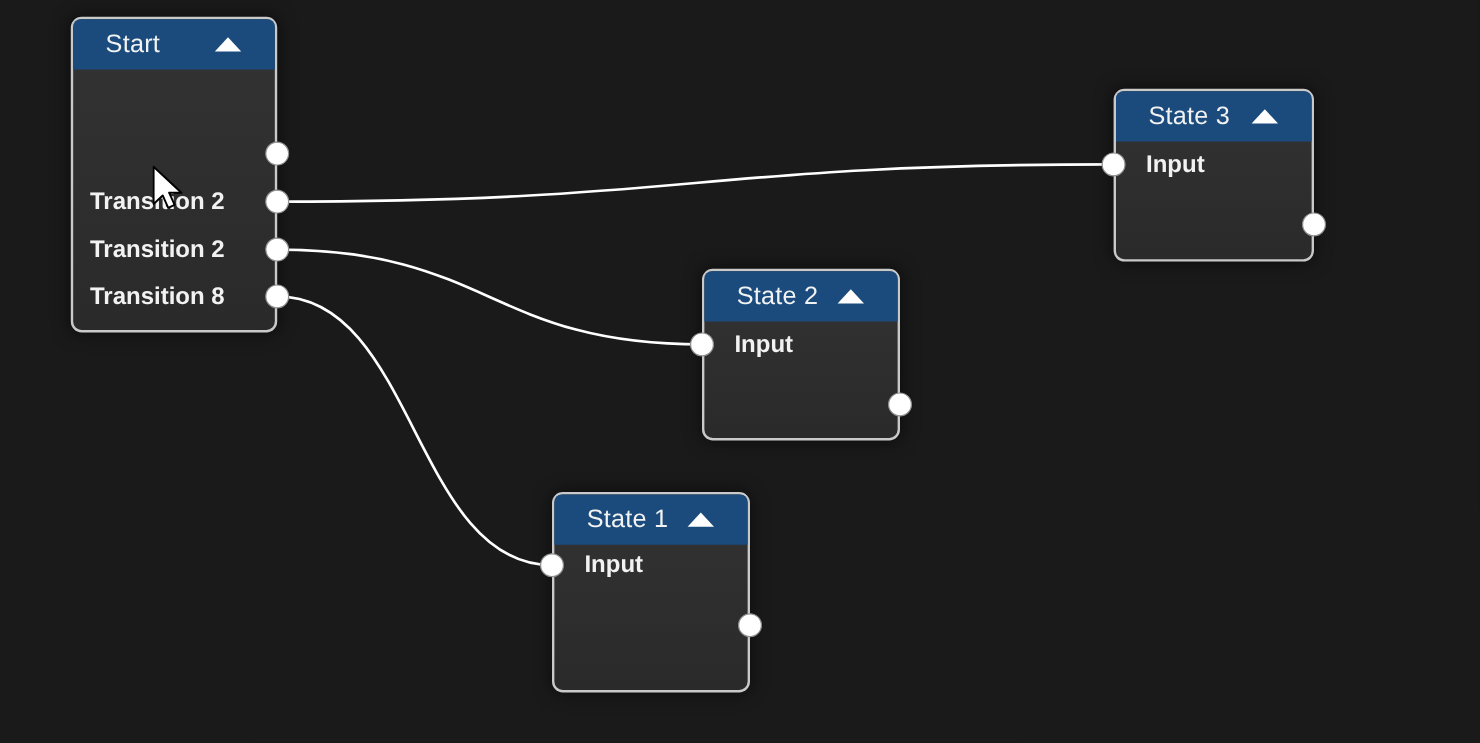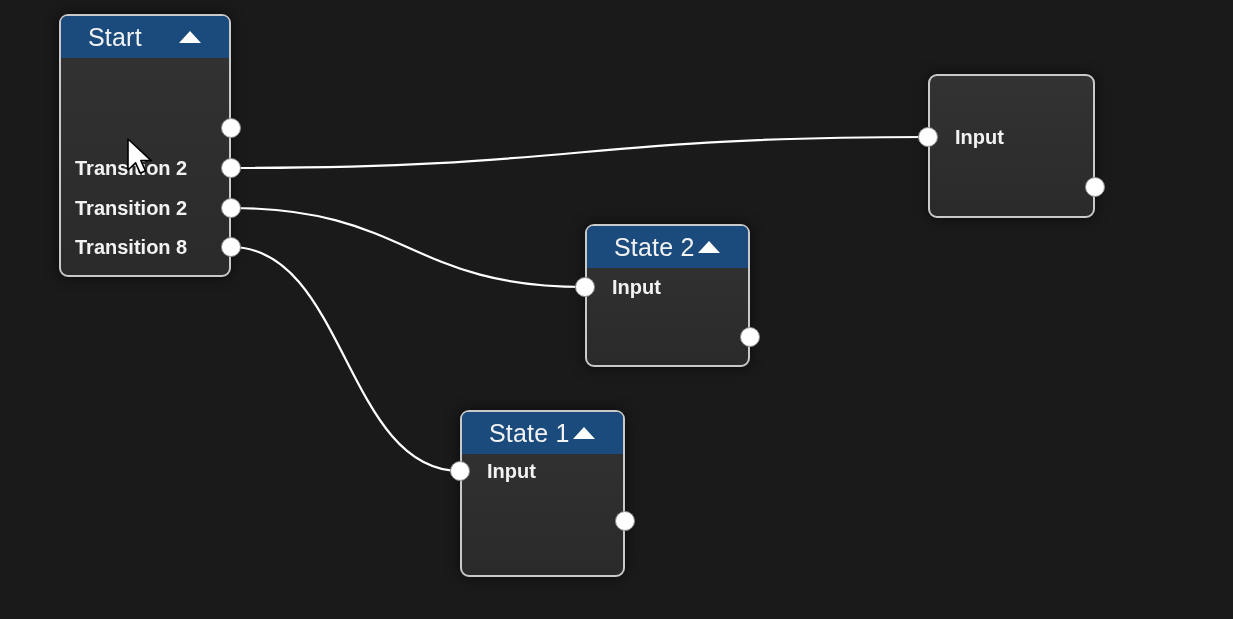--- a/index.html
+++ b/index.html
@@ -30,21 +30,21 @@
     box-shadow:0 0 14px rgba(0,0,0,.6);
   }
   .node-header{
     position:absolute;left:0;top:0;right:0;height:42px;
     background:var(--header);
     border-radius:6px 6px 0 0;
     display:flex;align-items:center;
   }
   .node-title{
     color:var(--text);
-    font-size:25px;
+    font-size:21px;
     padding-left:27px;
     line-height:42px;
     letter-spacing:.2px;
   }
   .collapse-icon{
     position:absolute;right:28px;top:50%;
     margin-top:-6px;
     width:0;height:0;
     border-left:11px solid transparent;
     border-right:11px solid transparent;
@@ -96,20 +96,24 @@
     <div class="node-body"></div>
   <div class="port output" style="top: 102px;"></div>
       <div class="port output" style="top: 142px;"></div>
       <span class="port-label output-label" style="top: 138px;">Transition 2</span>
       <div class="port output" style="top: 182px;"></div>
       <span class="port-label output-label" style="top: 178px;">Transition 2</span>
       <div class="port output" style="top: 221px;"></div>
       <span class="port-label output-label" style="top: 217px;">Transition 8</span>
     </div>
     <div class="node" style="left: 928px; top: 74px; width: 167px; height: 144px;">
+    <div class="node-header">
+      <span class="node-title">State 3</span>
+      <span class="collapse-icon"></span>
+    </div>
     <div class="node-body"></div>
   <div class="port input" style="top: 51px;"></div>
       <span class="port-label input-label" style="top: 47px;">Input</span>
       <div class="port output" style="top: 101px;"></div>
     </div>
     <div class="node" style="left: 585px; top: 224px; width: 165px; height: 143px;">
     <div class="node-header">
       <span class="node-title">State 2</span>
       <span class="collapse-icon"></span>
     </div>

